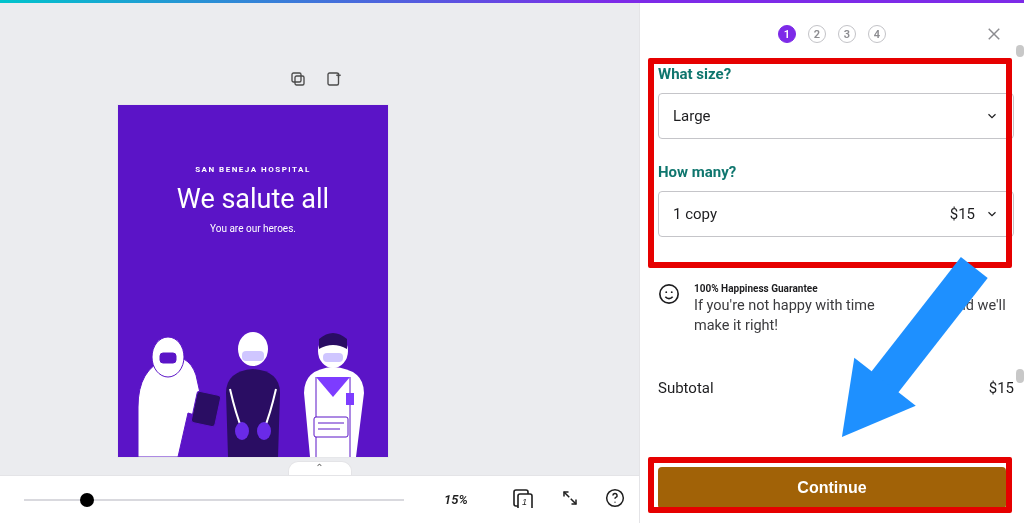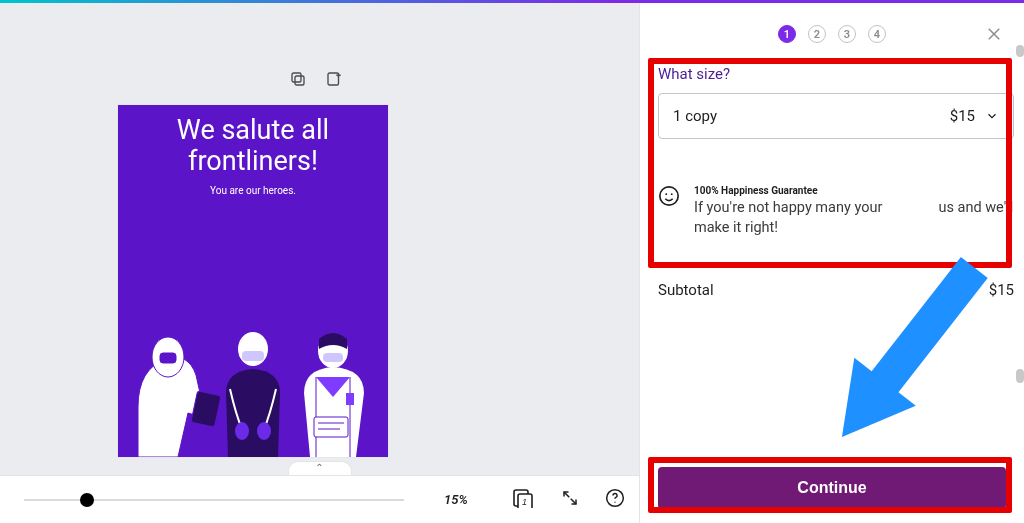--- a/index.html
+++ b/index.html
@@ -23,30 +23,30 @@
   .zoombar { position:absolute; left:0; right:0; bottom:0; height:48px; background:#fff; border-top:1px solid #e4e4e7; display:flex; align-items:center;font-style:italic; }
   .zoom-rail { position:relative; margin-left:24px; width:380px; height:2px; background:#d9d9de; }
   .zoom-knob { position:absolute; left:56px; top:-6px; width:14px; height:14px; background:#000; border-radius:50%; }
   .zoom-pct { margin-left:40px; font-size:13px; font-weight:600; color:#1f1f1f; }
   .zoom-icons { margin-left:auto; display:flex; gap:26px; align-items:center; margin-right:14px; color:#1f1f1f; }
   .chevup { position:absolute; left:50%; transform:translateX(-50%); bottom:48px; width:64px; height:14px; background:#fff; border:1px solid #e4e4e7; border-bottom:none; border-radius:10px 10px 0 0; text-align:center; font-size:10px; color:#666; line-height:12px; }
   .steps { position:absolute; top:22px; left:0; right:0; display:flex; gap:12px; justify-content:center; align-items:center; }
   .step { width:18px; height:18px; border-radius:50%; border:1.5px solid #c3c3c7; color:#8c8c90; font-size:11px; font-weight:600; display:flex; align-items:center; justify-content:center; cursor:pointer; }
   .step.active { background:#7d2ae8; border-color:#7d2ae8; color:#fff; }
   .close-x { position:absolute; top:19px; right:18px; width:24px; height:24px; color:#8c8c90; cursor:pointer; display:flex; align-items:center; justify-content:center; }
-  .field-label { font-size:15px; font-weight:400; color:#4c1d95; margin-bottom:10px; }
+  .field-label { font-size:15px; font-weight:700; color:#0f766e; margin-bottom:10px; }
   .select-box { border:1px solid #c5c5c9; border-radius:4px; height:46px; display:flex; align-items:center; padding:0 14px; font-size:15px; color:#1e1e20; cursor:pointer; justify-content:space-between; margin-bottom:24px; }
   .qty-row { display:flex; justify-content:space-between; width:100%; align-items:center; }
   .qty-row .price { display:flex; align-items:center; gap:10px; font-size:15px; }
   .guarantee { margin-top:46px; display:flex; gap:14px; }
   .guarantee .smiley { width:22px; height:22px; flex:none; }
   .g-title { font-weight:700; font-size:10px; color:#1e1e20; }
   .g-body { font-size:14.5px; color:#3b3b3e; margin-top:2px; line-height:1.35; }
   .subtotal-row { display:flex; justify-content:space-between; font-size:15px; color:#1e1e20; margin-top:44px;align-items:flex-end; }
-  .continue-btn { position:absolute; left:18px; right:18px; bottom:14px; height:42px; background:#701a75; color:#fff; border:none; border-radius:4px; font-size:16px; font-weight:600; cursor:pointer; }
+  .continue-btn { position:absolute; left:18px; right:18px; bottom:14px; height:42px; background:#a16207; color:#fff; border:none; border-radius:4px; font-size:16px; font-weight:600; cursor:pointer; }
   
   .anno1 { position:absolute; pointer-events:none; border:6px solid #e60000; left:648px; top:55px; width:364px; height:210px; border-radius:2px; }
   .anno2 { position:absolute; pointer-events:none; border:6px solid #e60000; left:648px; top:454px; width:364px; height:56px; border-radius:2px; }
   .arrow { position:absolute; pointer-events:none; left:820px; top:230px; width:170px; height:240px; }
   .svgicon { width:18px; height:18px; display:block; }
   .chev { width:14px; height:14px; }
 </style>
 </head>
 <body>
 
@@ -64,23 +64,23 @@
       <span title="add page">
         <svg class="svgicon" viewBox="0 0 24 24" fill="none" stroke="currentColor" stroke-width="1.8">
             <rect x="4" y="4" width="14" height="16" rx="2"></rect>
             <line x1="18" y1="4" x2="18" y2="10"></line>
             <line x1="15" y1="7" x2="21" y2="7"></line>
           </svg>
       </span>
     </div>
 
     <div class="poster-wrap">
+      <div class="subtitle">SAN BENEJA HOSPITAL</div>
       <h1>
         <span>We salute all</span><br>
-        <span>frontliners!</span>
       </h1>
       <div class="hero">You are our heroes.</div>
       <div class="figures">
         <svg viewBox="0 0 270 160" xmlns="http://www.w3.org/2000/svg">
 
           <g fill="#ffffff" stroke="#5b14c7" stroke-width="1">
             <path d="M20 160 L20 110 Q20 72 48 62 Q70 55 78 78 L82 96 L96 110 L90 122 L70 116 L60 160 Z"></path>
             <ellipse cx="50" cy="60" rx="16" ry="20" fill="#ffffff"></ellipse>
             <rect x="42" y="56" width="16" height="10" rx="3" fill="#5b14c7"></rect>
             <rect x="76" y="96" width="24" height="32" rx="3" fill="#2a0d63" transform="rotate(12 88 112)"></rect>
@@ -155,21 +155,28 @@
       <svg width="18" height="18" viewBox="0 0 24 24" stroke="#8c8c90" stroke-width="2">
           <line x1="5" y1="5" x2="19" y2="19"></line>
           <line x1="19" y1="5" x2="5" y2="19"></line>
         </svg>
     </div>
     <div class="side-scroll-ind"></div>
     <div class="side-scroll-ind2"></div>
 
     <div class="side-inner">
       <div class="field-label">What size?</div>
-
+      <div class="select-box">
+        <span>Large</span>
+        <svg class="chev" viewBox="0 0 24 24" fill="none" stroke="#1e1e20" stroke-width="2">
+            <polyline points="6 9 12 15 18 9"></polyline>
+          </svg>
+      </div>
+
+      <div class="field-label">How many?</div>
       <div class="select-box">
         <div class="qty-row">
           <span>1 copy</span>
           <span class="price">
             <span>$15</span>
             <svg class="chev" viewBox="0 0 24 24" fill="none" stroke="#1e1e20" stroke-width="2">
                 <polyline points="6 9 12 15 18 9"></polyline>
               </svg>
           </span>
         </div>
@@ -180,21 +187,21 @@
           <svg width="22" height="22" viewBox="0 0 24 24" fill="none" stroke="#1e1e20" stroke-width="1.8">
               <circle cx="12" cy="12" r="10"></circle>
               <circle cx="9" cy="10" r="1" fill="#1e1e20" stroke="none"></circle>
               <circle cx="15" cy="10" r="1" fill="#1e1e20" stroke="none"></circle>
               <path d="M8 15c1.2 1.4 2.6 2 4 2s2.8-.6 4-2"></path>
             </svg>
         </span>
         <div>
           <div class="g-title">100% Happiness Guarantee</div>
           <div class="g-body">
-            <span>If you're not happy many your</span>
+            <span>If you're not happy with time</span>
             <span style="visibility:hidden">contact</span>
             <span>us and we'll make it right!</span>
           </div>
         </div>
       </div>
 
       <div class="subtotal-row">
         <span>Subtotal</span>
         <span>$15</span>
       </div>

